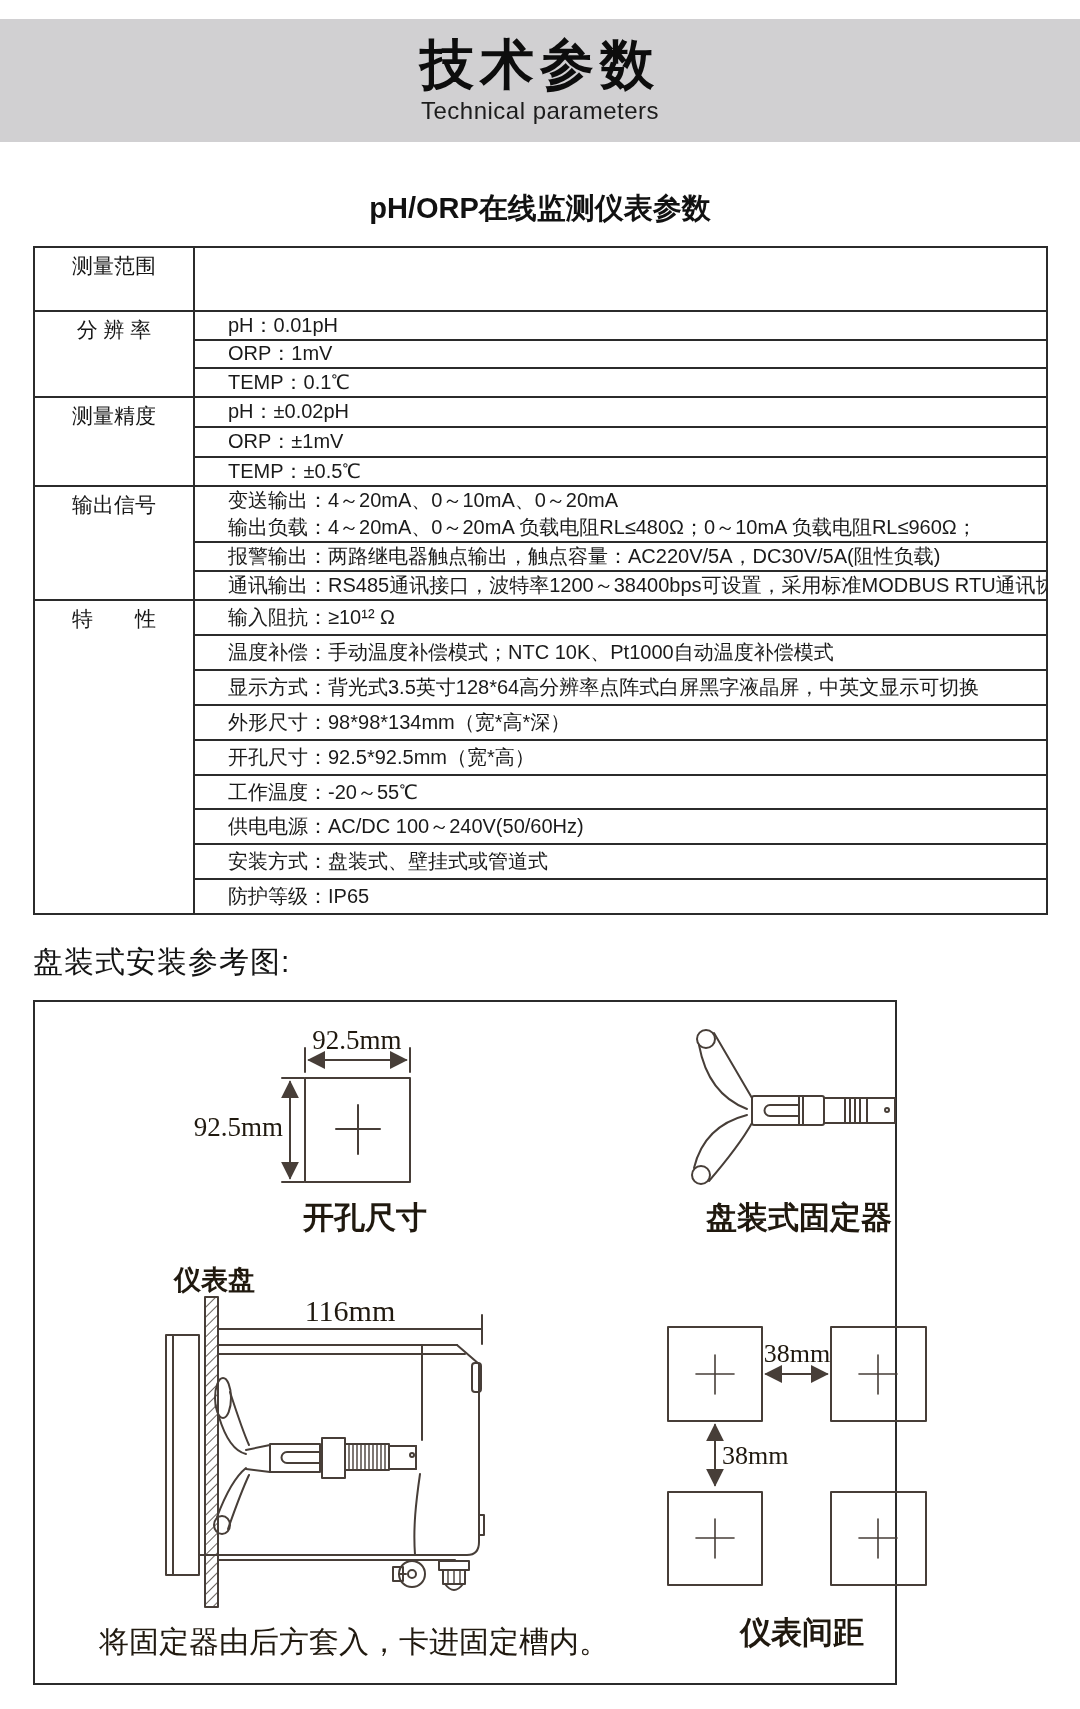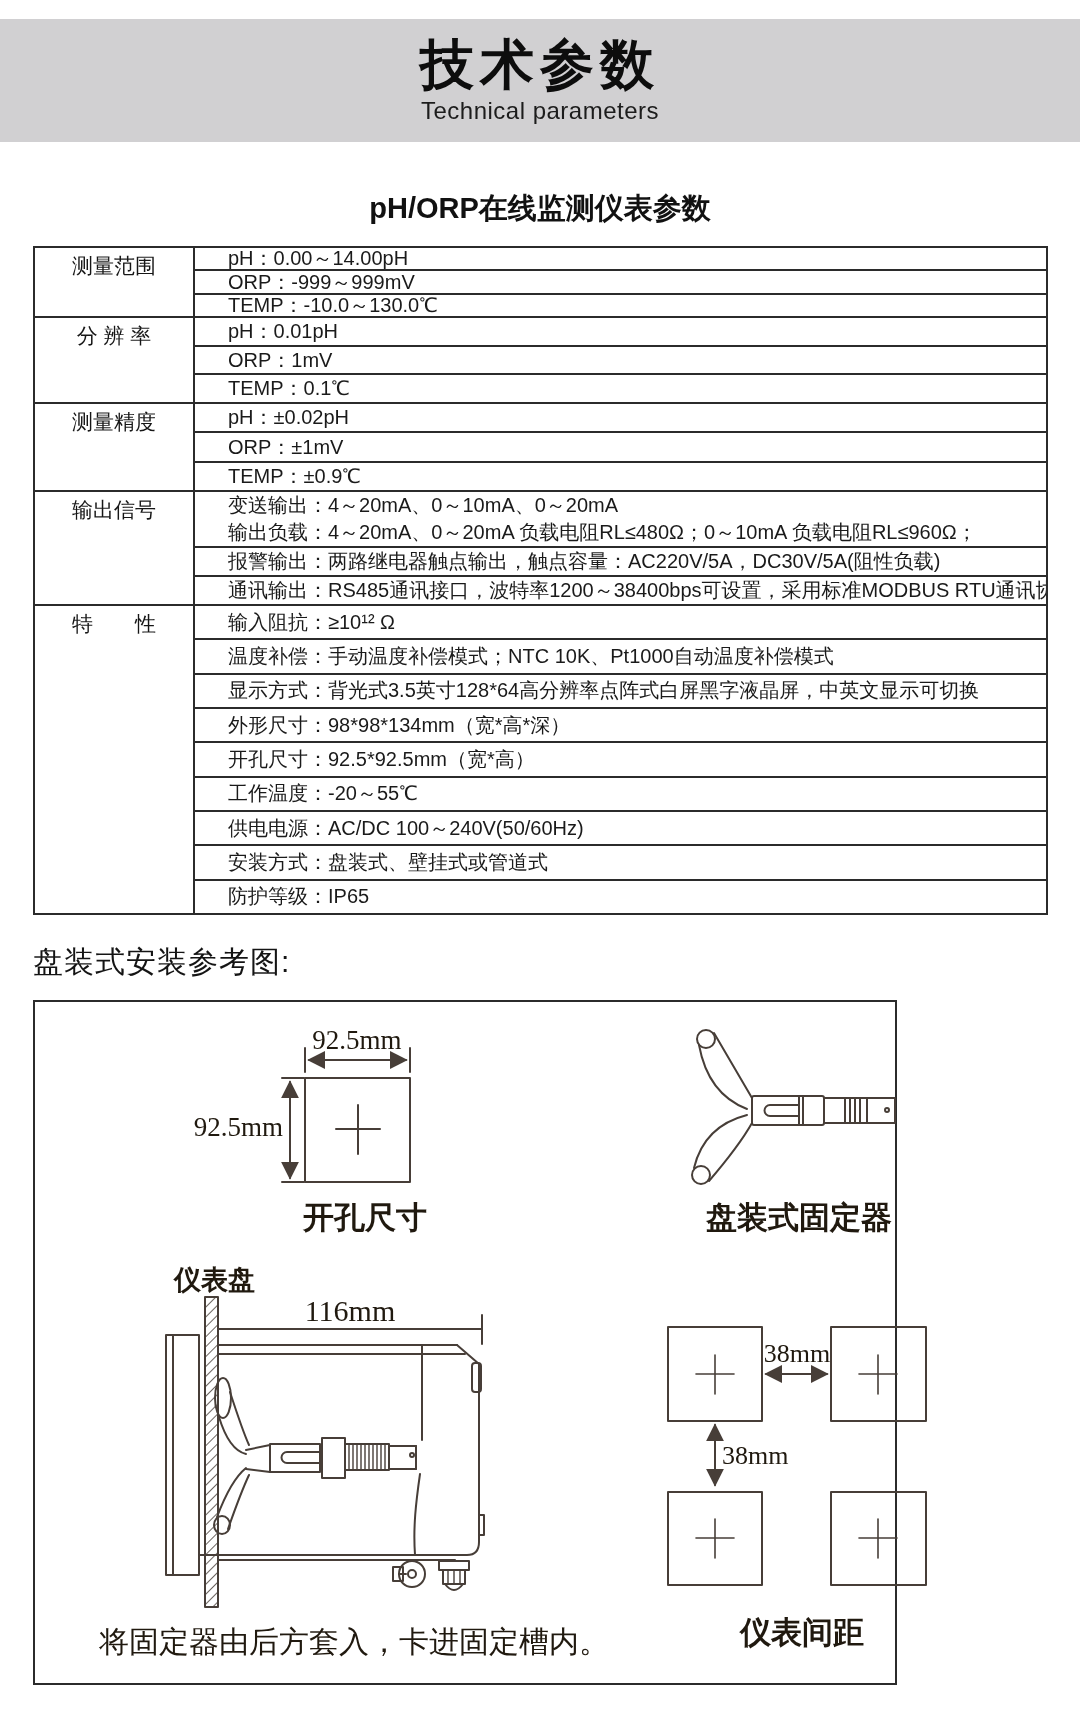--- a/index.html
+++ b/index.html
@@ -43,42 +43,37 @@
     <div class="banner-title">技术参数</div>
     <div class="banner-sub">Technical parameters</div>
   </div>
 
   <div class="sec-title">pH/ORP在线监测仪表参数</div>
 
   <div class="ptable">
 
     <div class="pgroup g1">
       <div class="plabel">测量范围</div>
-      <div class="prows">
-        <div class="prow">pH：0.00～14.00pH</div>
-        <div class="prow sep">ORP：-999～999mV</div>
-        <div class="prow sep">TEMP：-10.0～130.0℃</div>
-      </div>
     </div>
 
     <div class="pgroup g2">
       <div class="plabel">分 辨 率</div>
       <div class="prows">
         <div class="prow">pH：0.01pH</div>
         <div class="prow sep">ORP：1mV</div>
         <div class="prow sep">TEMP：0.1℃</div>
       </div>
     </div>
 
     <div class="pgroup g3">
       <div class="plabel">测量精度</div>
       <div class="prows">
         <div class="prow">pH：±0.02pH</div>
         <div class="prow sep">ORP：±1mV</div>
-        <div class="prow sep">TEMP：±0.9℃</div>
+        <div class="prow sep">TEMP：±0.5℃</div>
       </div>
     </div>
 
     <div class="pgroup g4">
       <div class="plabel">输出信号</div>
       <div class="prows">
         <div class="prow">变送输出：4～20mA、0～10mA、0～20mA</div>
         <div class="prow">输出负载：4～20mA、0～20mA 负载电阻RL≤480Ω；0～10mA 负载电阻RL≤960Ω；</div>
         <div class="prow sep">报警输出：两路继电器触点输出，触点容量：AC220V/5A，DC30V/5A(阻性负载)</div>
         <div class="prow sep">通讯输出：RS485通讯接口，波特率1200～38400bps可设置，采用标准MODBUS RTU通讯协议</div>

